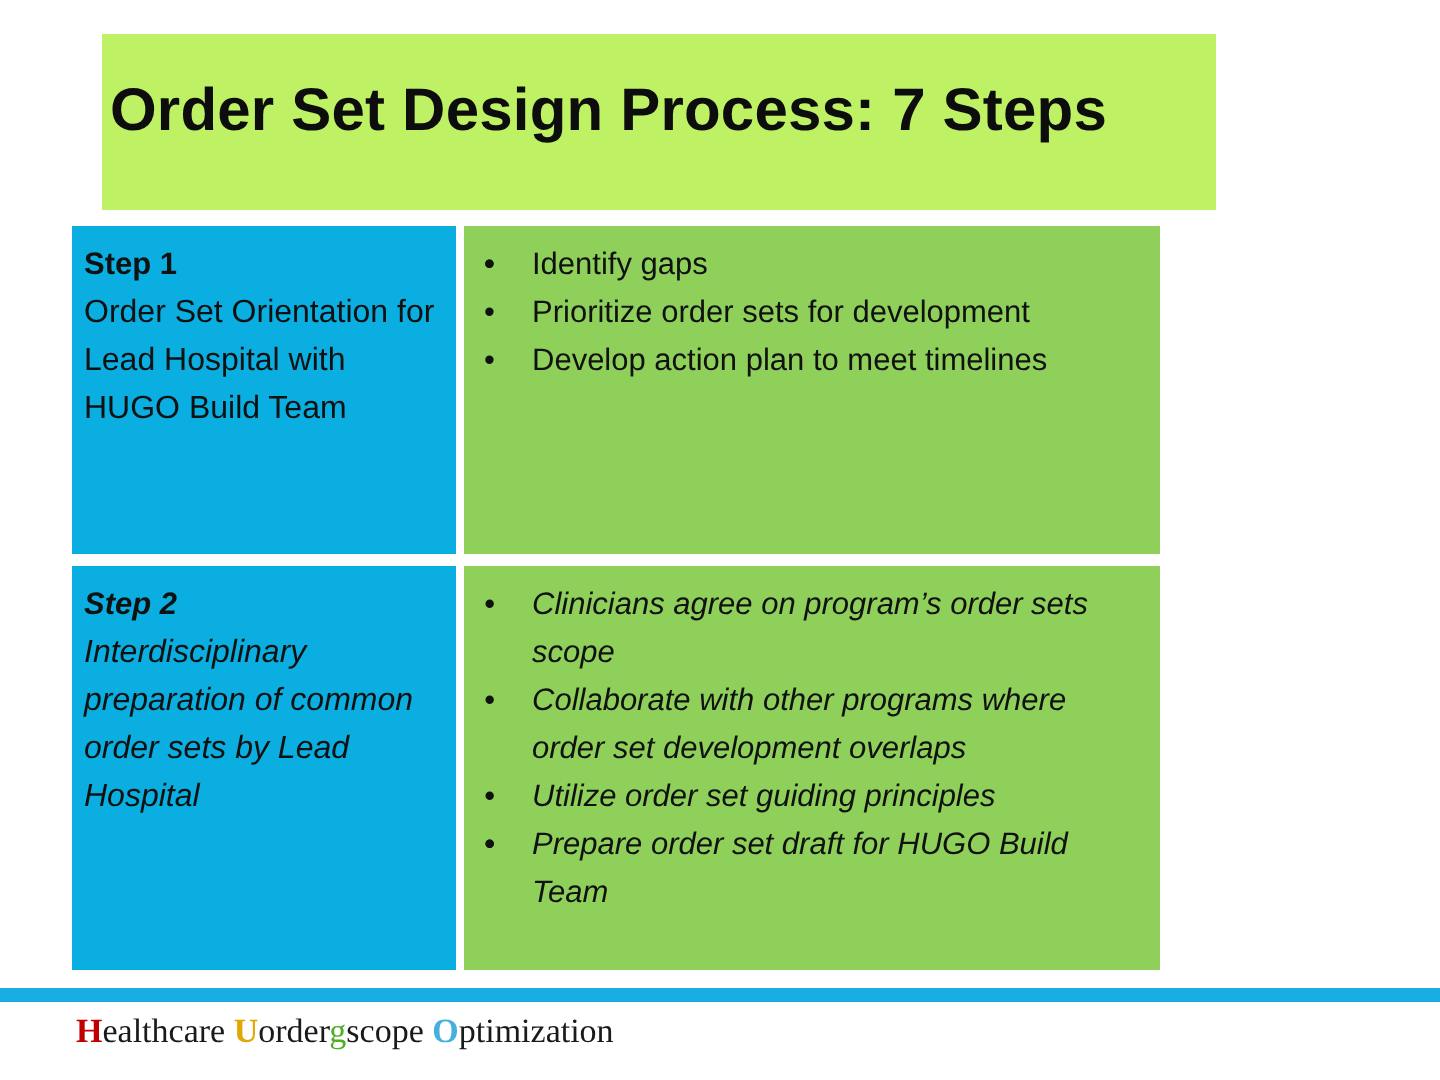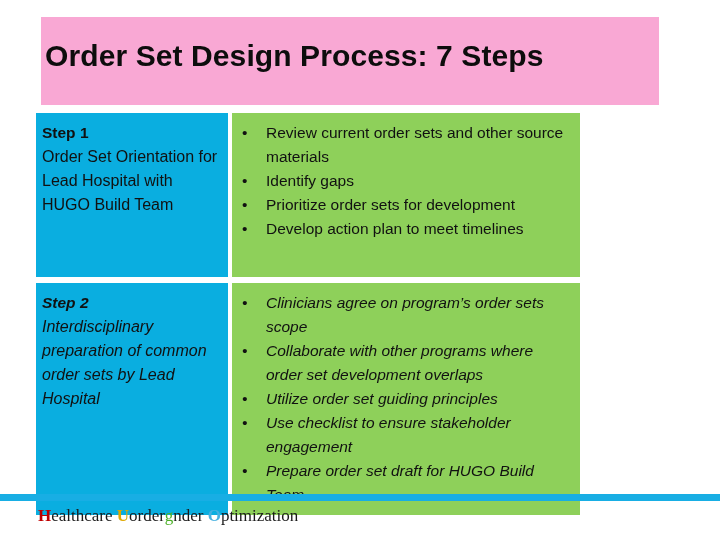--- a/index.html
+++ b/index.html
@@ -11,25 +11,25 @@
     height: 540px;
     background: #ffffff;
     font-family: "Liberation Sans", sans-serif;
     overflow: hidden;
     position: relative;
   }
 
   
   .title-band {
     position: absolute;
-    left: 41px;
+    left: 51px;
     top: 17px;
-    width: 618px;
+    width: 557px;
     height: 88px;
-    background: #f9a8d4;
+    background: #bef264;
   }
   .title-text {
     position: absolute;
     left: 4px;
     top: 22px;
     font-size: 30px;
     font-weight: bold;
     color: #0d0d0d;
     letter-spacing: 0.1px;
     white-space: nowrap;
@@ -134,40 +134,40 @@
 
 <div class="steps">
 
   <div class="step-row step-row-1">
     <div class="step-label-cell">
       <div class="step-name">Step 1</div>
       <div class="step-desc">Order Set Orientation for Lead Hospital with HUGO Build Team</div>
     </div>
     <div class="step-bullets-cell">
       <ul class="bullets">
-        <li><span class="bullet-dot">•</span><span>Review current order sets and other source materials</span></li>
+        <li><span class="bullet-dot">•</span></li>
         <li><span class="bullet-dot">•</span><span>Identify gaps</span></li>
         <li><span class="bullet-dot">•</span><span>Prioritize order sets for development</span></li>
         <li><span class="bullet-dot">•</span><span>Develop action plan to meet timelines</span></li>
       </ul>
     </div>
   </div>
 
   <div class="step-row step-row-2">
     <div class="step-label-cell">
       <div class="step-name">Step 2</div>
       <div class="step-desc">Interdisciplinary preparation of common order sets by Lead Hospital</div>
     </div>
     <div class="step-bullets-cell">
       <ul class="bullets">
         <li><span class="bullet-dot">•</span><span>Clinicians agree on program’s order sets scope</span></li>
         <li><span class="bullet-dot">•</span><span>Collaborate with other programs where order set development overlaps</span></li>
         <li><span class="bullet-dot">•</span><span>Utilize order set guiding principles</span></li>
-        <li><span class="bullet-dot">•</span><span>Use checklist to ensure stakeholder engagement</span></li>
+        <li><span class="bullet-dot">•</span></li>
         <li><span class="bullet-dot">•</span><span>Prepare order set draft for HUGO Build Team</span></li>
       </ul>
     </div>
   </div>
 
 </div>
 
 <div class="footer-rule"></div>
-<div class="footer-text" id="footer-text"><span class="cap-h">H</span><span>ealthcare </span><span class="cap-u">U</span><span>order</span><span class="letter-g">g</span><span>nder </span><span class="cap-o">O</span><span>ptimization</span></div>
+<div class="footer-text" id="footer-text"><span class="cap-h">H</span><span>ealthcare </span><span class="cap-u">U</span><span>order</span><span class="letter-g">g</span><span>scope </span><span class="cap-o">O</span><span>ptimization</span></div>
 
 </body></html>

